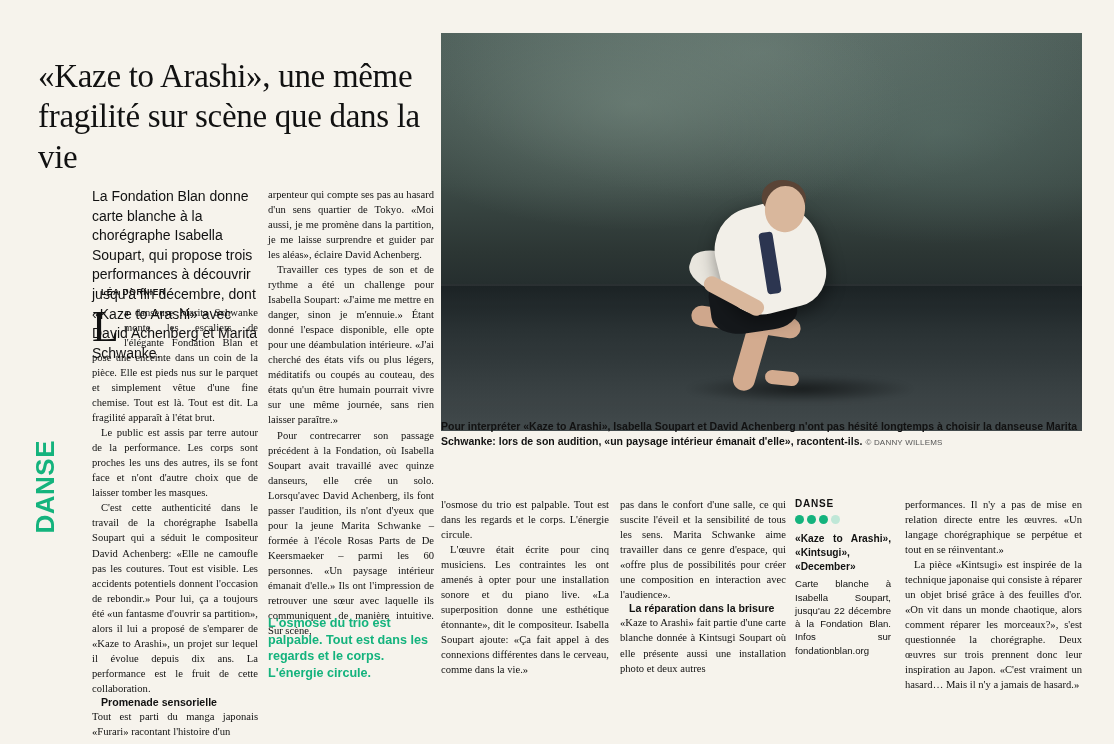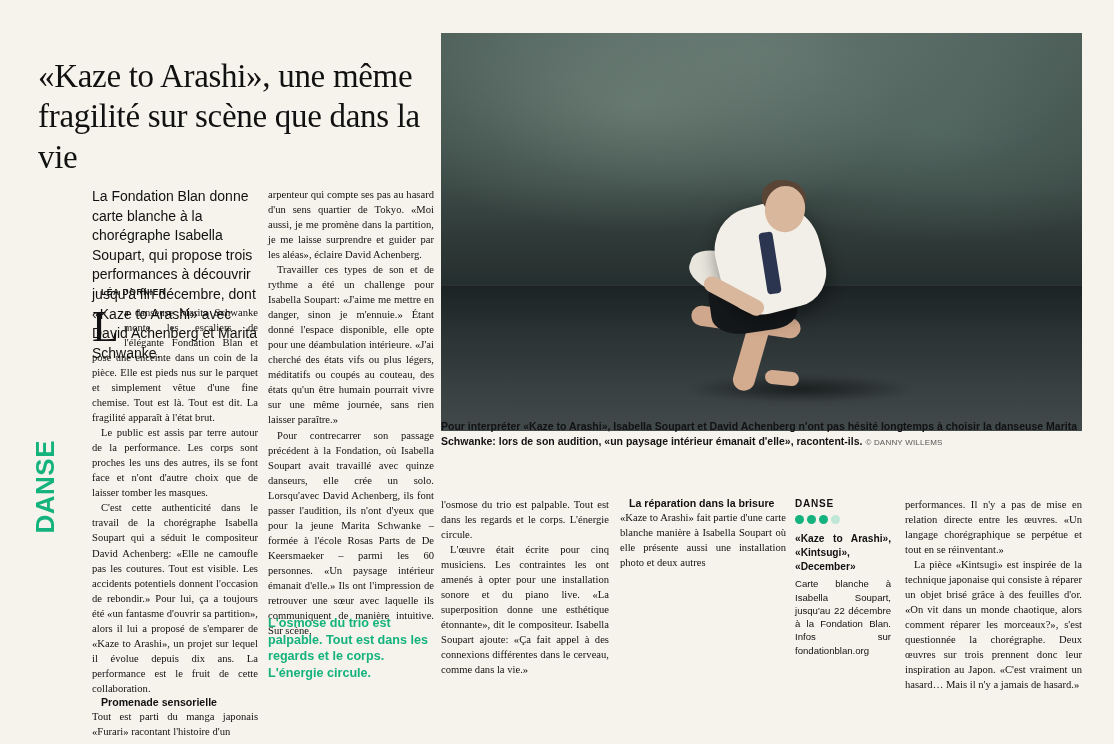--- a/index.html
+++ b/index.html
@@ -365,22 +365,23 @@
   </div>
 
   <div class="pullquote">L'osmose du trio est palpable. Tout est dans les regards et le corps. L'énergie circule.</div>
 
   <div class="col col-3">
     <p class="first">l'osmose du trio est palpable. Tout est dans les regards et le corps. L'énergie circule.</p>
     <p>L'œuvre était écrite pour cinq musiciens. Les contraintes les ont amenés à opter pour une installation sonore et du piano live. «La superposition donne une esthétique étonnante», dit le compositeur. Isabella Soupart ajoute: «Ça fait appel à des connexions différentes dans le cerveau, comme dans la vie.»</p>
   </div>
 
   <div class="col col-4">
+    <p class="first">pas dans le confort d'une salle, ce qui suscite l'éveil et la sensibilité de tous les sens. Marita Schwanke aime travailler dans ce genre d'espace, qui «offre plus de possibilités pour créer une composition en interaction avec l'audience».</p>
     <p class="subhead">La réparation dans la brisure</p>
-    <p class="first">«Kaze to Arashi» fait partie d'une carte blanche manière à Isabella Soupart où elle présente aussi une installation photo et deux autres</p>
+    <p class="first">«Kaze to Arashi» fait partie d'une carte blanche donnée à Kintsugi Soupart où elle présente aussi une installation photo et deux autres</p>
   </div>
 
   <div class="col col-5">
     <div class="infobox-label">DANSE</div>
     <div class="dots">
       <span class="dot"></span>
       <span class="dot"></span>
       <span class="dot"></span>
       <span class="dot empty"></span>
     </div>

